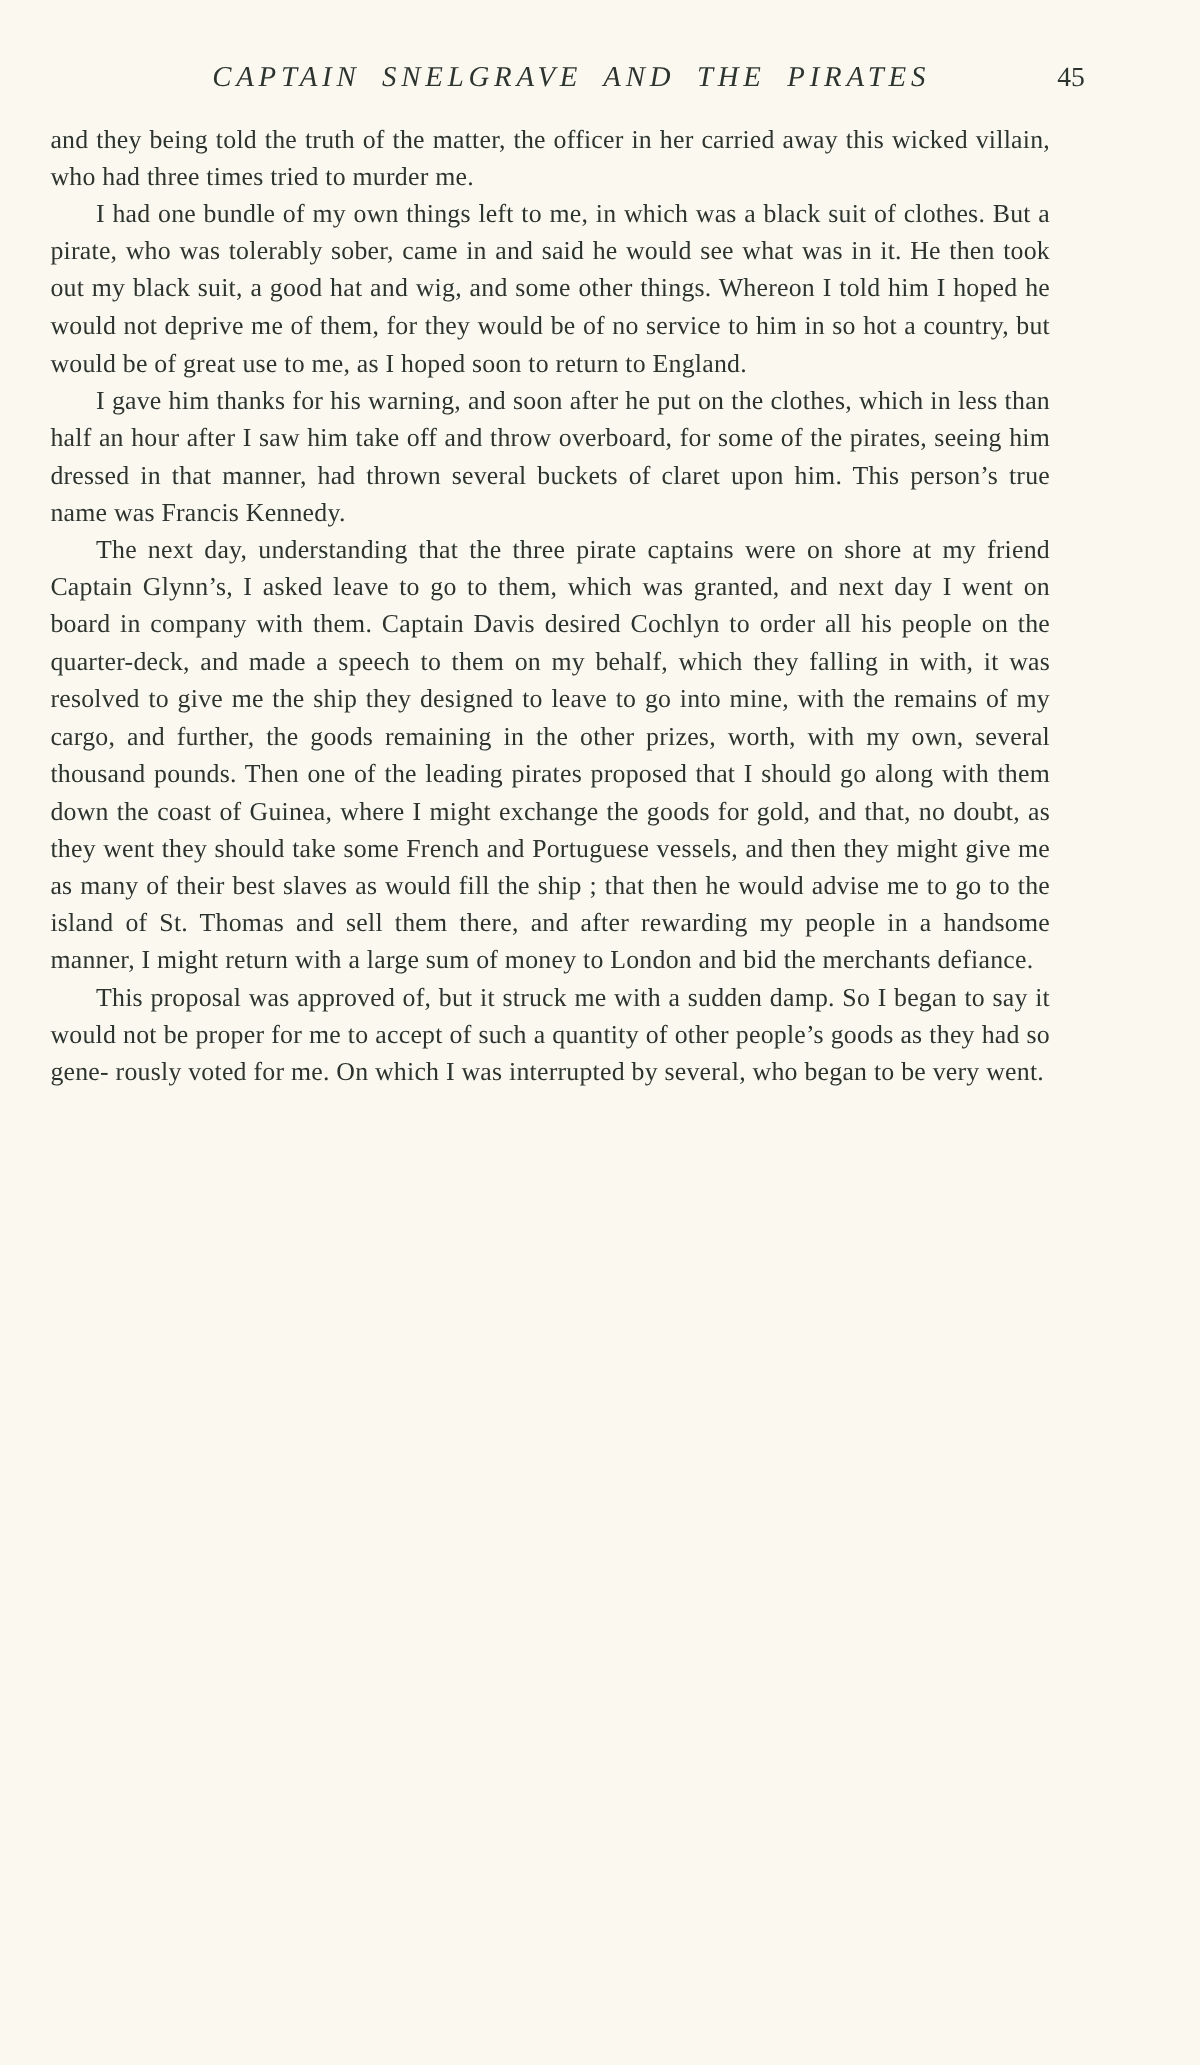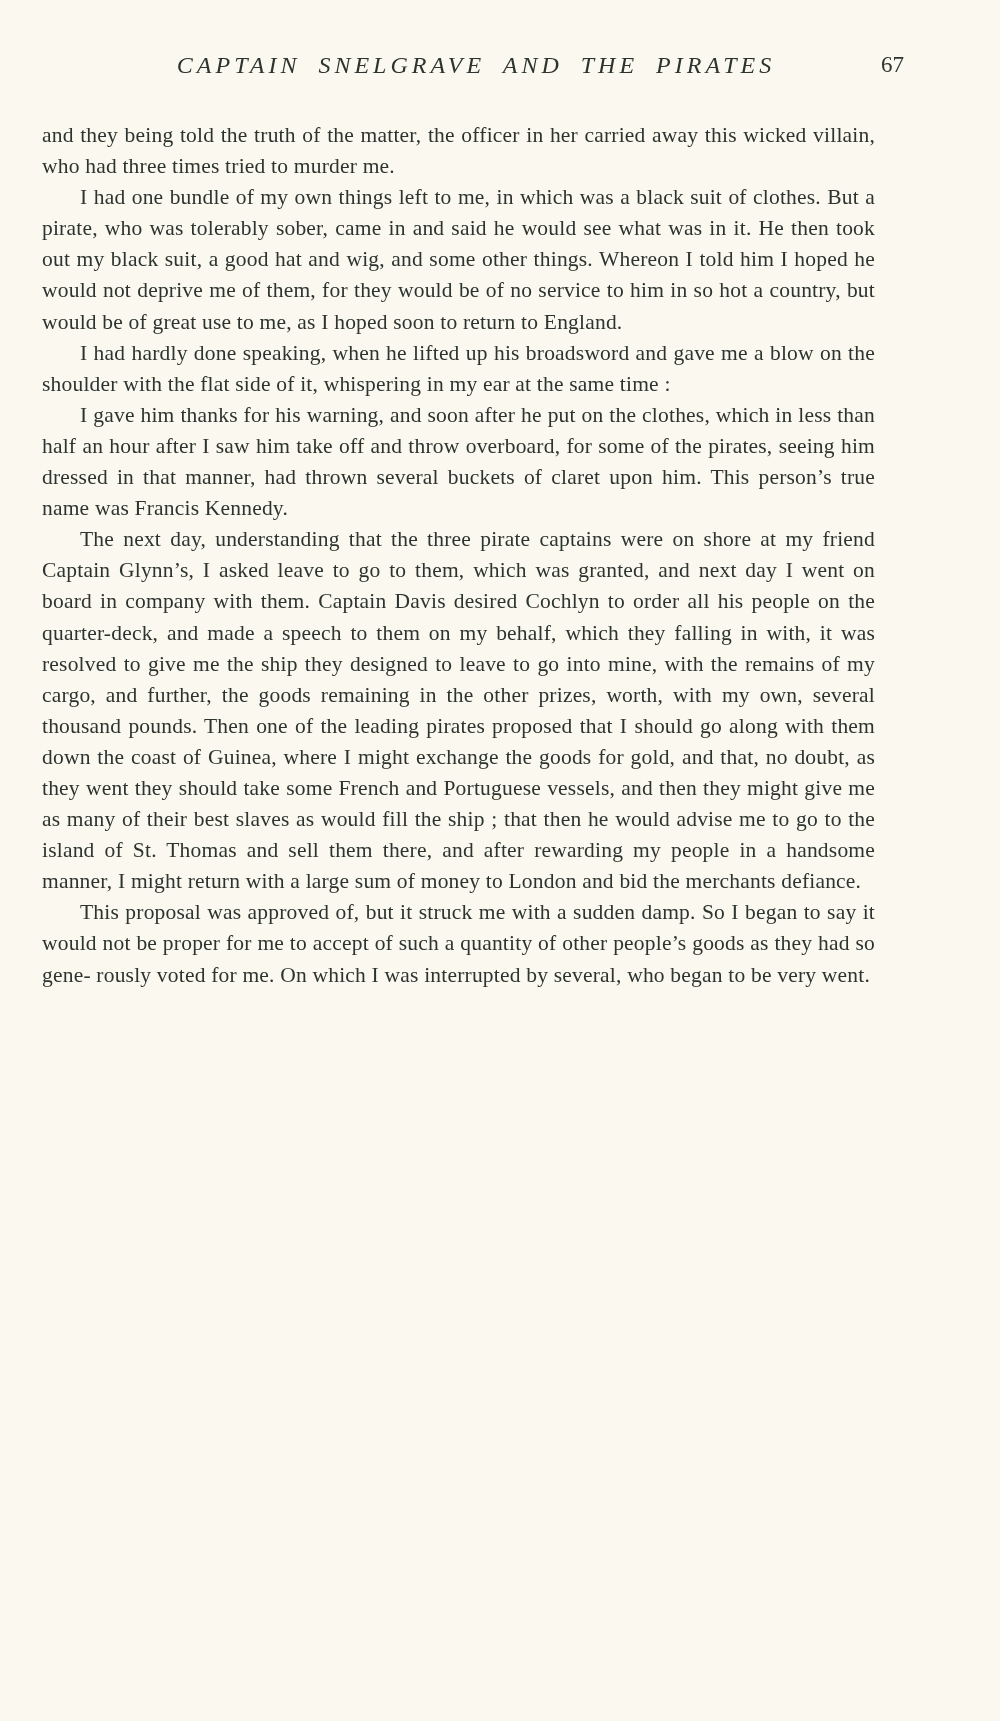--- a/index.html
+++ b/index.html
@@ -38,21 +38,21 @@
   }
   .page-number {
     position: absolute;
     top: 52px;
     right: 96px;
     font-size: 23px;
     color: #2d342f;
   }
   .text-body {
     position: absolute;
-    top: 120px;
+    top: 101px;
     left: 42px;
     width: 833px;
   }
   .text-body p {
     margin: 0;
     font-size: 21.5px;
     line-height: 31.1px;
     text-align: justify;
     text-justify: inter-word;
     letter-spacing: 0.2px;
@@ -62,24 +62,23 @@
   }
 </style>
 </head>
 <body>
 
 <div class="page">
 
   <div class="running-header">
     <span class="header-title">CAPTAIN SNELGRAVE AND THE PIRATES</span>
   </div>
-  <span class="page-number">67</span>
+  <span class="page-number">45</span>
 
   <div class="text-body">
     <p>and they being told the truth of the matter, the officer in her carried away this wicked villain, who had three times tried to murder me.</p>
     <p class="indent">I had one bundle of my own things left to me, in which was a black suit of clothes.  But a pirate, who was tolerably sober, came in and said he would see what was in it.  He then took out my black suit, a good hat and wig, and some other things.  Whereon I told him I hoped he would not deprive me of them, for they would be of no service to him in so hot a country, but would be of great use to me, as I hoped soon to return to England.</p>
-    <p class="indent">I had hardly done speaking, when he lifted up his broadsword and gave me a blow on the shoulder with the flat side of it, whispering in my ear at the same time :</p>
     <p class="indent">I gave him thanks for his warning, and soon after he put on the clothes, which in less than half an hour after I saw him take off and throw overboard, for some of the pirates, seeing him dressed in that manner, had thrown several buckets of claret upon him. This person’s true name was Francis Kennedy.</p>
     <p class="indent">The next day, understanding that the three pirate captains were on shore at my friend Captain Glynn’s, I asked leave to go to them, which was granted, and next day I went on board in company with them.  Captain Davis desired Cochlyn to order all his people on the quarter-deck, and made a speech to them on my behalf, which they falling in with, it was resolved to give me the ship they designed to leave to go into mine, with the remains of my cargo, and further, the goods remaining in the other prizes, worth, with my own, several thousand pounds.  Then one of the leading pirates proposed that I should go along with them down the coast of Guinea, where I might exchange the goods for gold, and that, no doubt, as they went they should take some French and Portuguese vessels, and then they might give me as many of their best slaves as would fill the ship ; that then he would advise me to go to the island of St. Thomas and sell them there, and after rewarding my people in a handsome manner, I might return with a large sum of money to London and bid the merchants defiance.</p>
     <p class="indent">This proposal was approved of, but it struck me with a sudden damp.  So I began to say it would not be proper for me to accept of such a quantity of other people’s goods as they had so gene- rously voted for me.  On which I was interrupted by several, who began to be very went.</p>
   </div>
 
 </div>
 
 </body></html>

